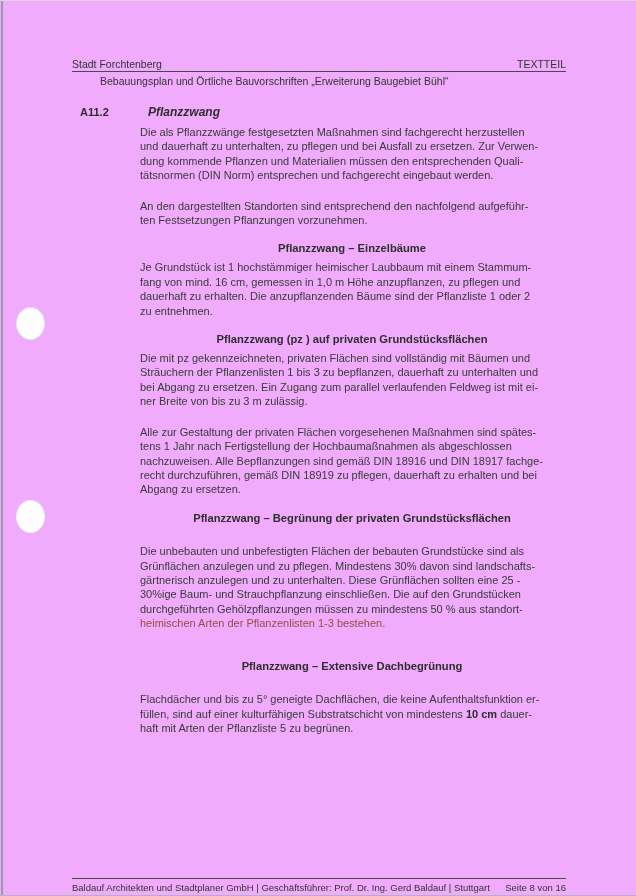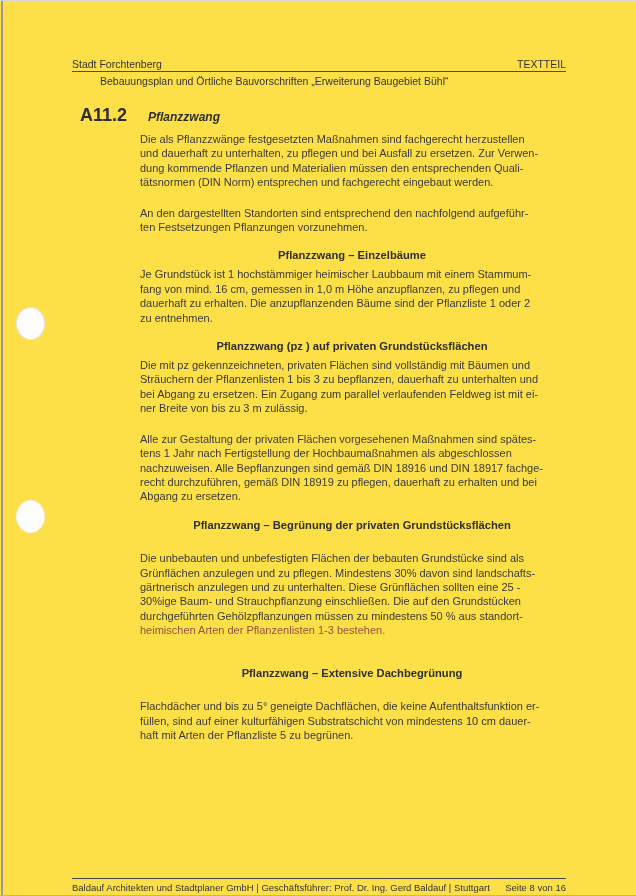--- a/index.html
+++ b/index.html
@@ -5,21 +5,21 @@
   html, body { margin: 0; padding: 0; }
   body {
     width: 636px; height: 896px;
     background: #ffffff;
     font-family: "Liberation Sans", sans-serif;
     color: #3a3a3a;
   }
   .page {
     position: relative;
     width: 636px; height: 896px;
-    background: #fde047;
+    background: #f0abfc;
     overflow: hidden;
     border-top: 1px solid #d9d9d9;
   }
   .scan-edge-left {
     position: absolute; left: 1px; top: 0;
     width: 2px; height: 896px;
     background: #9a9aa2;
   }
   .scan-edge-bottom {
     position: absolute; left: 0; bottom: 0;
@@ -46,39 +46,39 @@
     border-bottom: 1.2px solid #4a4a4a;
     padding-bottom: 1px;
   }
   .header-subtitle { margin-top: 3px; margin-left: 28px; }
 
   
   .main { position: absolute; left: 80px; top: 104px; width: 492px; }
   .section-head { display: flex; align-items: baseline; }
   .section-number {
     width: 68px; flex: 0 0 68px;
-    font-weight: bold; font-size: 18px; color: #2e2e2e;
+    font-weight: bold; font-size: 11px; color: #2e2e2e;
   }
   .section-title { font-weight: bold; font-size: 12px; color: #2e2e2e; font-style: italic; }
   .body-col { margin-left: 60px; width: 424px; }
   .para {
     font-size: 11px; line-height: 14.4px;
     white-space: pre-line;
     margin: 16px 0 0 0; color: #3a3a3a;
   }
   .para.first { margin-top: 6px; }
   .sub-heading {
     font-size: 11.2px; font-weight: bold; color: #2e2e2e;
     white-space: pre-line;
     margin: 15px 0 0 0;
     text-align: center;
   }
   .sub-heading + .para { margin-top: 6px; }
   .red-line { color: #95503f; }
-  .inline-bold { font-weight: normal; color: #2e2e2e; }
+  .inline-bold { font-weight: bold; color: #2e2e2e; }
 
   
   .footer {
     position: absolute; left: 72px; right: 70px; top: 829px;
     border-top: 1.2px solid #4a4a4a;
     padding-top: 3px;
     display: flex; justify-content: space-between;
     font-size: 9.5px; color: #333; margin-top: 48px;
   }
 </style>

